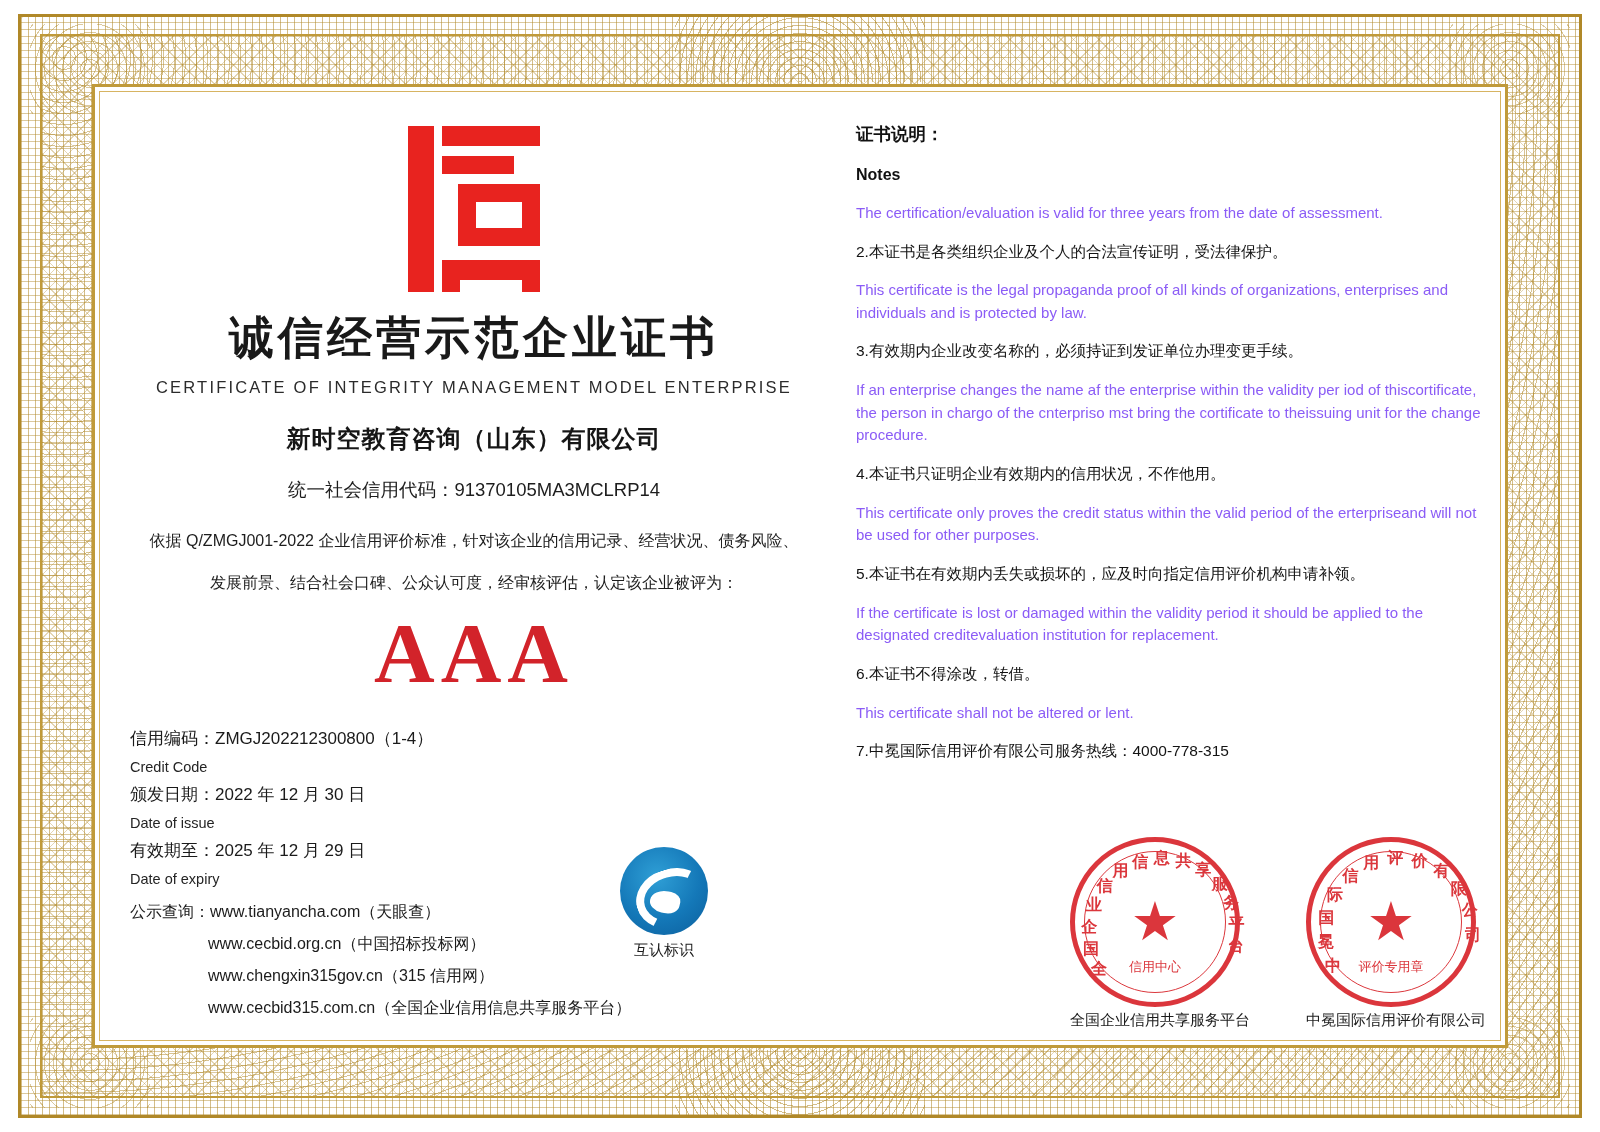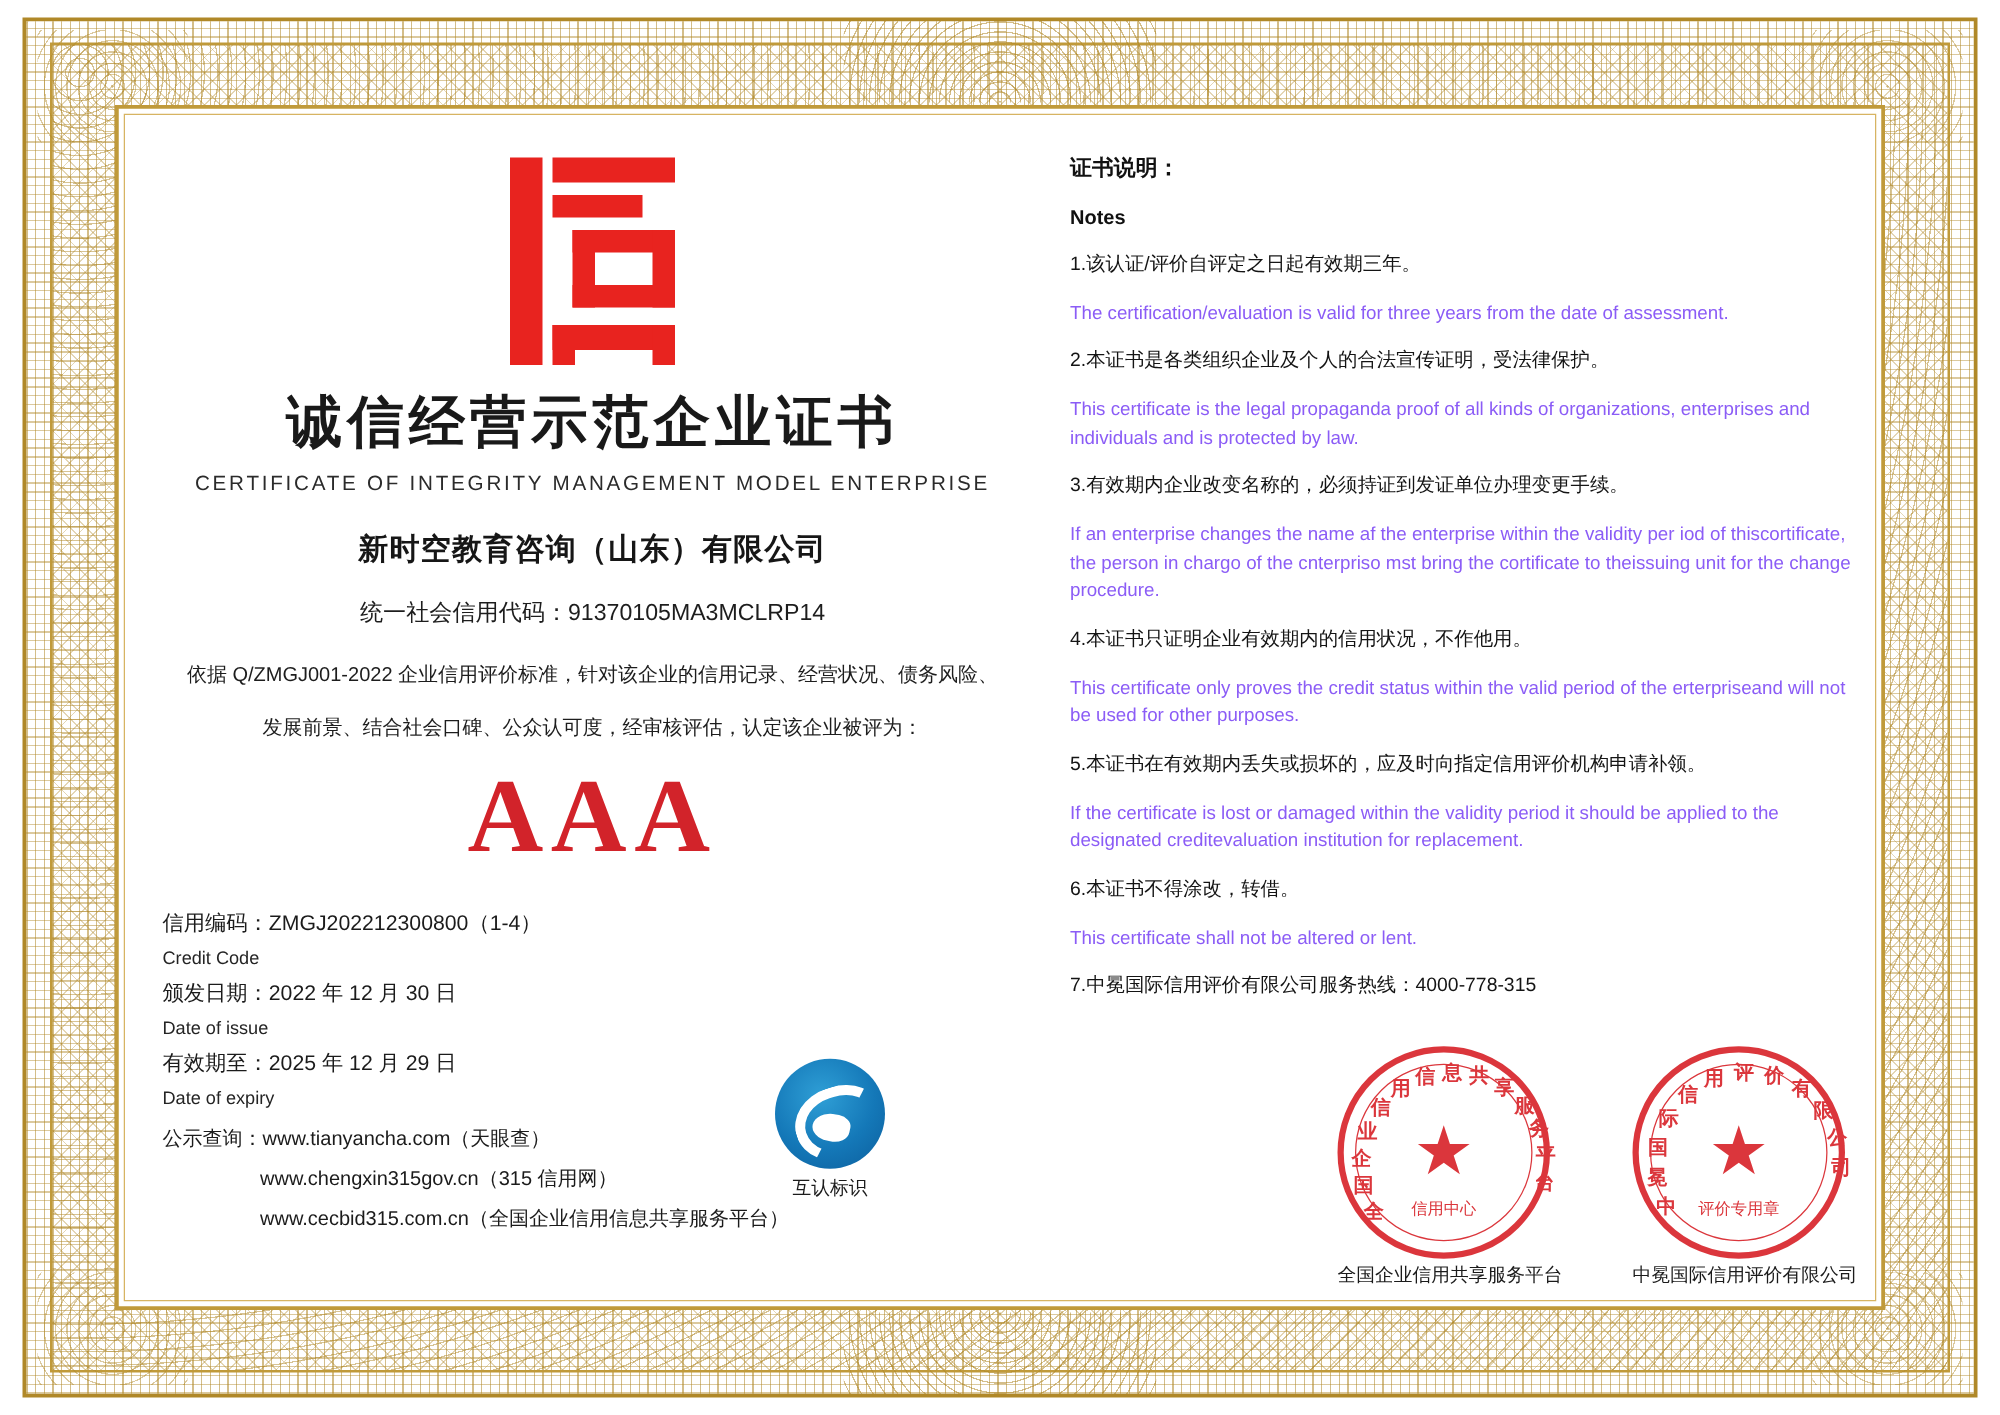--- a/index.html
+++ b/index.html
@@ -391,38 +391,38 @@
       <div class="details">
         <div class="d-row">信用编码：ZMGJ202212300800（1-4）</div>
         <div class="d-sub">Credit Code</div>
         <div class="d-row">颁发日期：2022 年 12 月 30 日</div>
         <div class="d-sub">Date of issue</div>
         <div class="d-row">有效期至：2025 年 12 月 29 日</div>
         <div class="d-sub">Date of expiry</div>
 
         <div class="query-block">
           <div>公示查询：www.tianyancha.com（天眼查）</div>
+          <div class="query-indent">www.cecbid.org.cn（中国招标投标网）</div>
           <div class="query-indent">www.chengxin315gov.cn（315 信用网）</div>
           <div class="query-indent">www.cecbid315.com.cn（全国企业信用信息共享服务平台）</div>
         </div>
       </div>
 
       <div class="badges">
         <div class="badge-item">
           <div class="dolphin"></div>
           <div class="badge-caption">互认标识</div>
         </div>
       </div>
     </div>
 
     <div class="right-col">
       <div class="notes-title">证书说明：</div>
       <div class="notes-title-en">Notes</div>
 
-      <div class="note-cn">1.该认证/评价自评定之日起有效期三年。</div>
       <div class="note-en">The certification/evaluation is valid for three years from the date of assessment.</div>
 
       <div class="note-cn">2.本证书是各类组织企业及个人的合法宣传证明，受法律保护。</div>
       <div class="note-en">This certificate is the legal propaganda proof of all kinds of organizations, enterprises and individuals and is protected by law.</div>
 
       <div class="note-cn">3.有效期内企业改变名称的，必须持证到发证单位办理变更手续。</div>
       <div class="note-en">If an enterprise changes the name af the enterprise within the validity per iod of thiscortificate, the person in chargo of the cnterpriso mst bring the cortificate to theissuing unit for the change procedure.</div>
 
       <div class="note-cn">4.本证书只证明企业有效期内的信用状况，不作他用。</div>
       <div class="note-en">This certificate only proves the credit status within the valid period of the erterpriseand will not be used for other purposes.</div>

